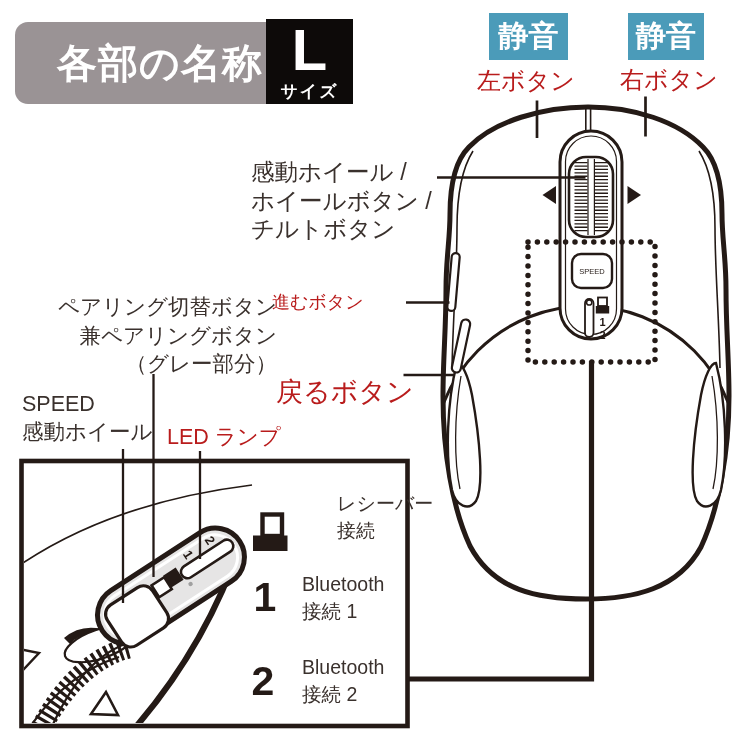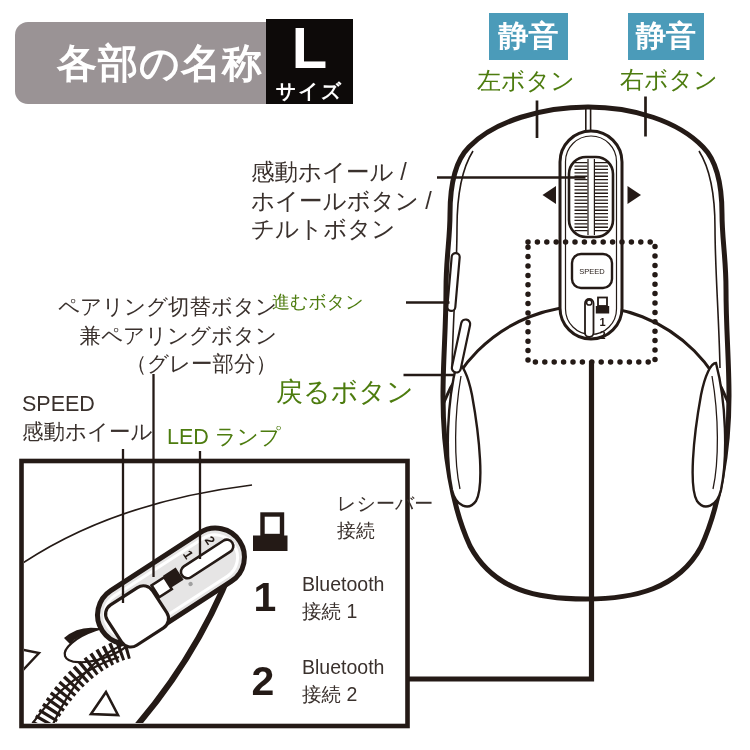--- a/index.html
+++ b/index.html
@@ -1,20 +1,20 @@
 <!DOCTYPE html>
 <html><head>
 <meta charset="utf-8">
 <style>
   html,body { margin:0; padding:0; background:#fff; }
   .stage { position:relative; width:750px; height:750px; background:#fff; overflow:hidden;
            font-family:"Liberation Sans","DejaVu Sans",sans-serif; }
   .abs { position:absolute; }
   svg text { font-family:"Liberation Sans","DejaVu Sans",sans-serif; }
-  .lbl { color:#4d7c0f; white-space:nowrap; }
+  .lbl { color:#b91c1c; white-space:nowrap; }
   .badge { display:flex; align-items:center; justify-content:center;
            color:#fff; font-weight:bold; }
   .titlebox { display:flex; align-items:center; justify-content:center;
               border-radius:13px; color:#fff; font-weight:bold; }
   .sizebox { display:flex; flex-direction:column; align-items:center; justify-content:center;
              color:#fff; font-weight:bold; }
   .legend-num { color:#241a16; font-weight:bold; text-align:center; }
   .legend-txt { color:#3a312d; }
 </style>
 </head>
@@ -124,21 +124,21 @@
       <path d="M153.5 374 V577" stroke-width="2.3"></path>
       <path d="M200 451 V559" stroke-width="2.3"></path>
     </g>
   </svg>
 
   <div class="abs titlebox" style="left:15px;top:22px;width:290px;height:82px;background:#9a9395;">
     <span style="font-size:40px;letter-spacing:1px;">各部の名称</span>
   </div>
   <div class="abs sizebox" style="left:266px;top:19px;width:87px;height:85px;background:#0d0a09;">
     <span style="font-size:58px;line-height:58px;">L</span>
-    <span style="font-size:20px;letter-spacing:2px;margin-top:1px;">サイズ</span>
+    <span style="font-size:17px;letter-spacing:2px;margin-top:1px;">サイズ</span>
   </div>
 
   <div class="abs badge" style="left:489px;top:13px;width:79px;height:47px;background:#4b9bb9;">
     <span style="font-size:30px;">静音</span>
   </div>
   <div class="abs badge" style="left:628px;top:13px;width:76px;height:47px;background:#4b9bb9;">
     <span style="font-size:30px;">静音</span>
   </div>
   <div class="abs lbl" style="left:477px;top:65px;font-size:24px;">左ボタン</div>
   <div class="abs lbl" style="left:620px;top:64px;font-size:24px;">右ボタン</div>

